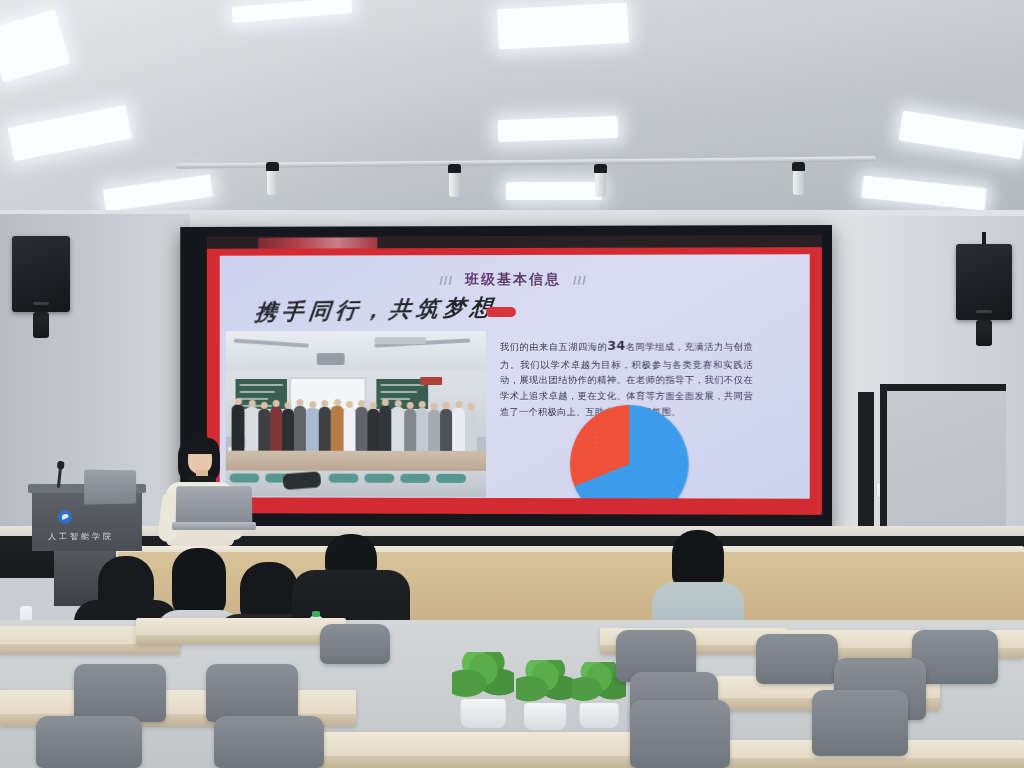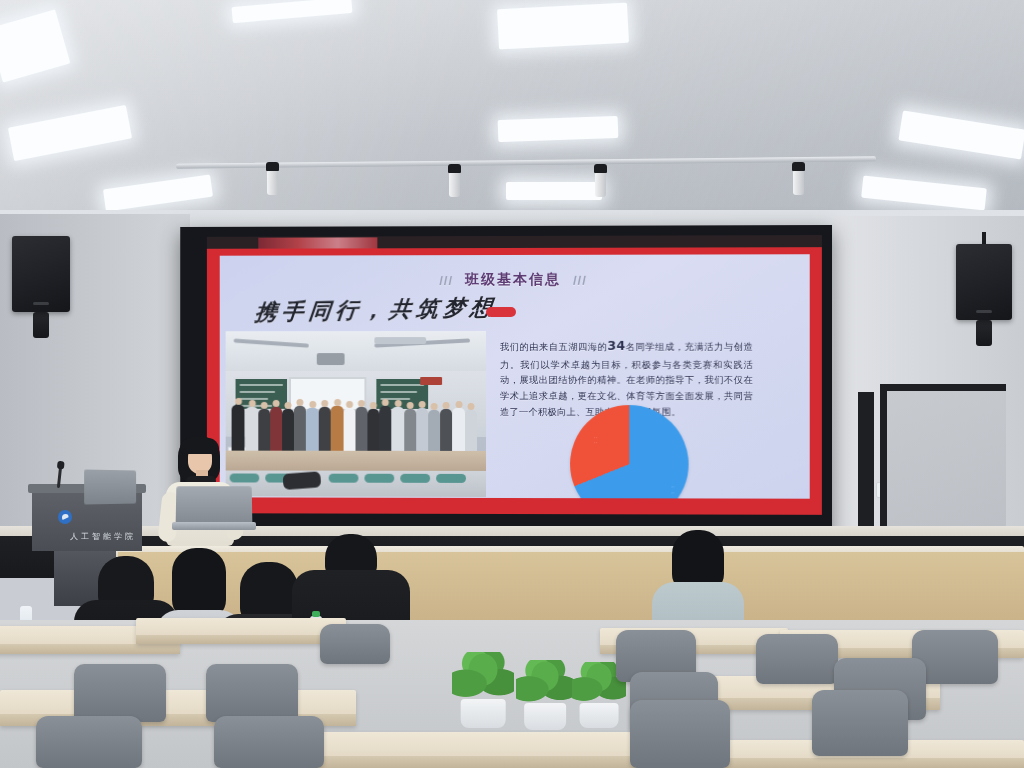--- a/index.html
+++ b/index.html
@@ -243,21 +243,21 @@
     position:absolute; left:26px; top:17px; width:14px; height:14px;
     border-radius:50%; background:#2f6fc4;
     display:flex; align-items:center; justify-content:center;
   }
   .podium-logo::after{
     content:""; width:7px; height:7px; border-radius:50%;
     background:#dfe7f2; clip-path:polygon(0 0,100% 0,100% 55%,0 100%);
   }
   .podium-text{
     position:absolute; left:16px; top:38px; width:88px;
-    color:#d8dde3; font-size:8px; letter-spacing:3px; text-align:right;
+    color:#d8dde3; font-size:8px; letter-spacing:3px; text-align:left;
     font-family:"DejaVu Sans", sans-serif;
   }
   .mic{
     position:absolute; left:58px; top:466px; width:3px; height:22px;
     background:#2a2c30; border-radius:2px; transform:rotate(6deg);
   }
   .mic::before{
     content:""; position:absolute; left:-2px; top:-5px; width:7px; height:8px;
     background:#1f2125; border-radius:3px;
   }

